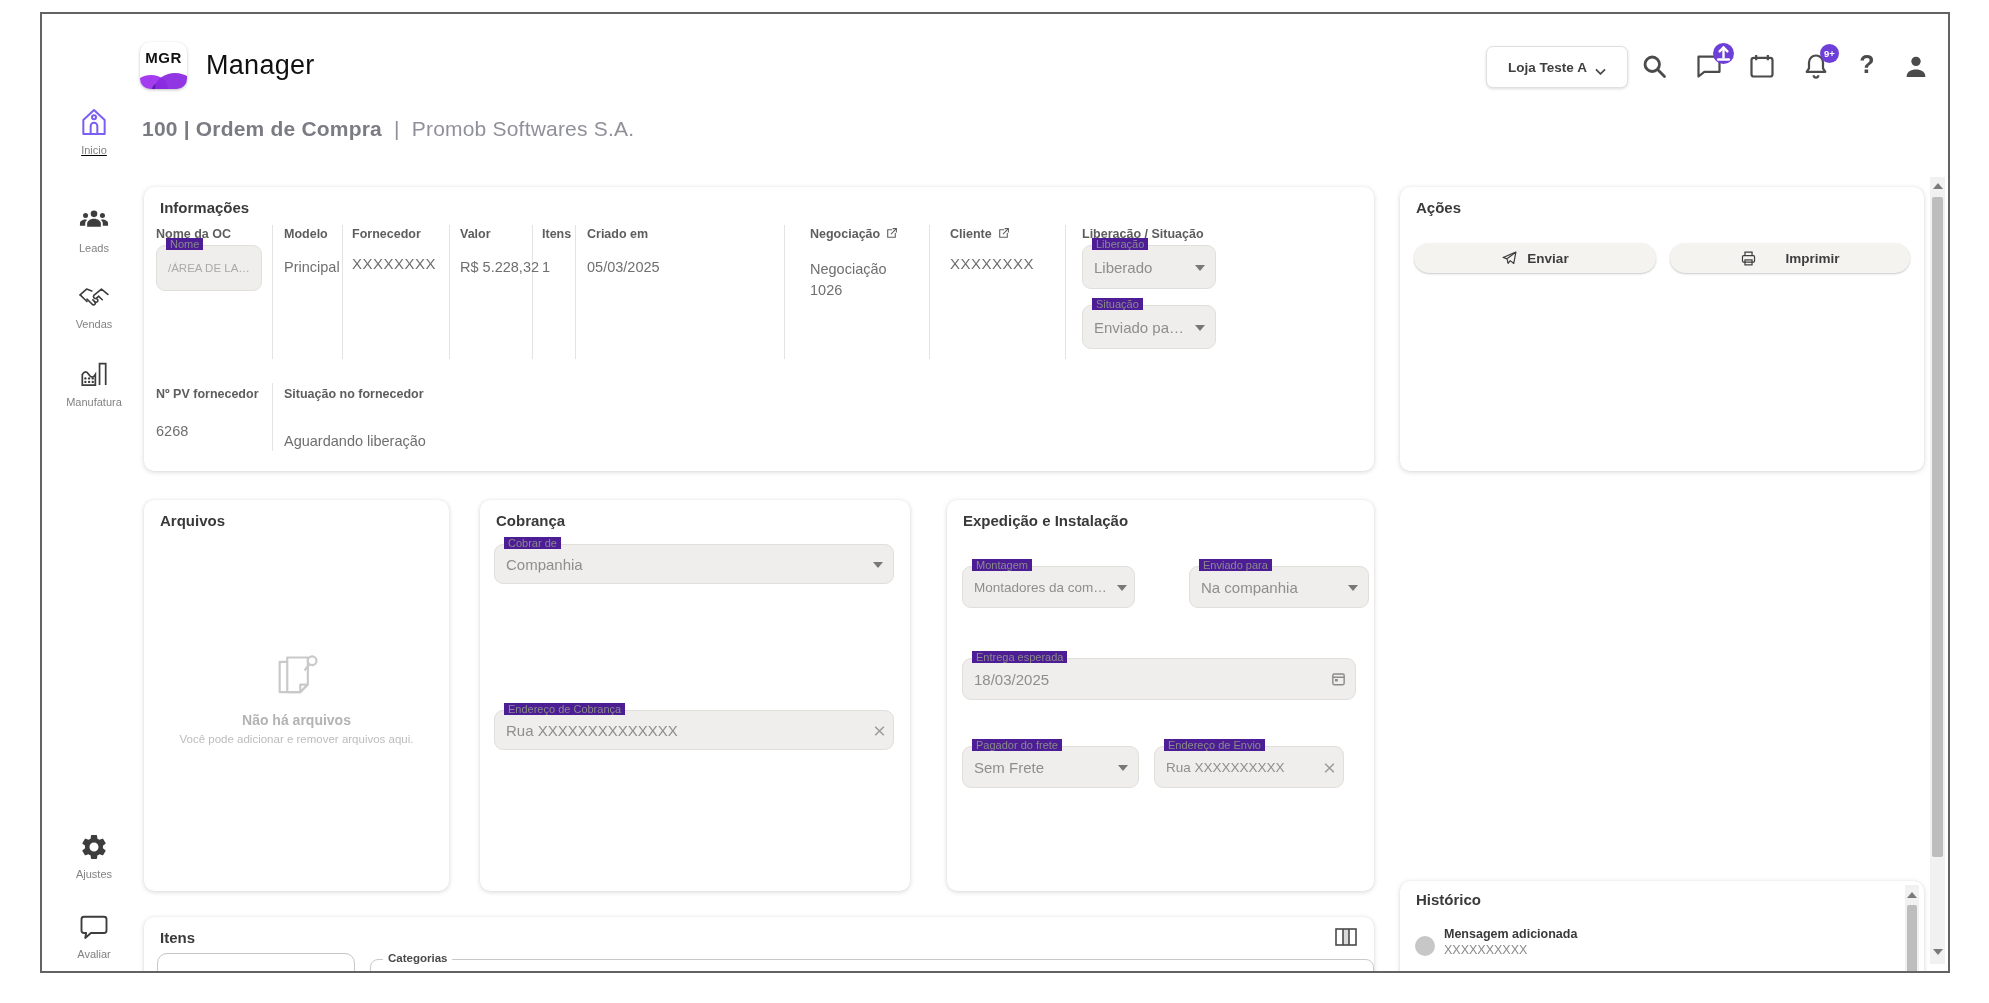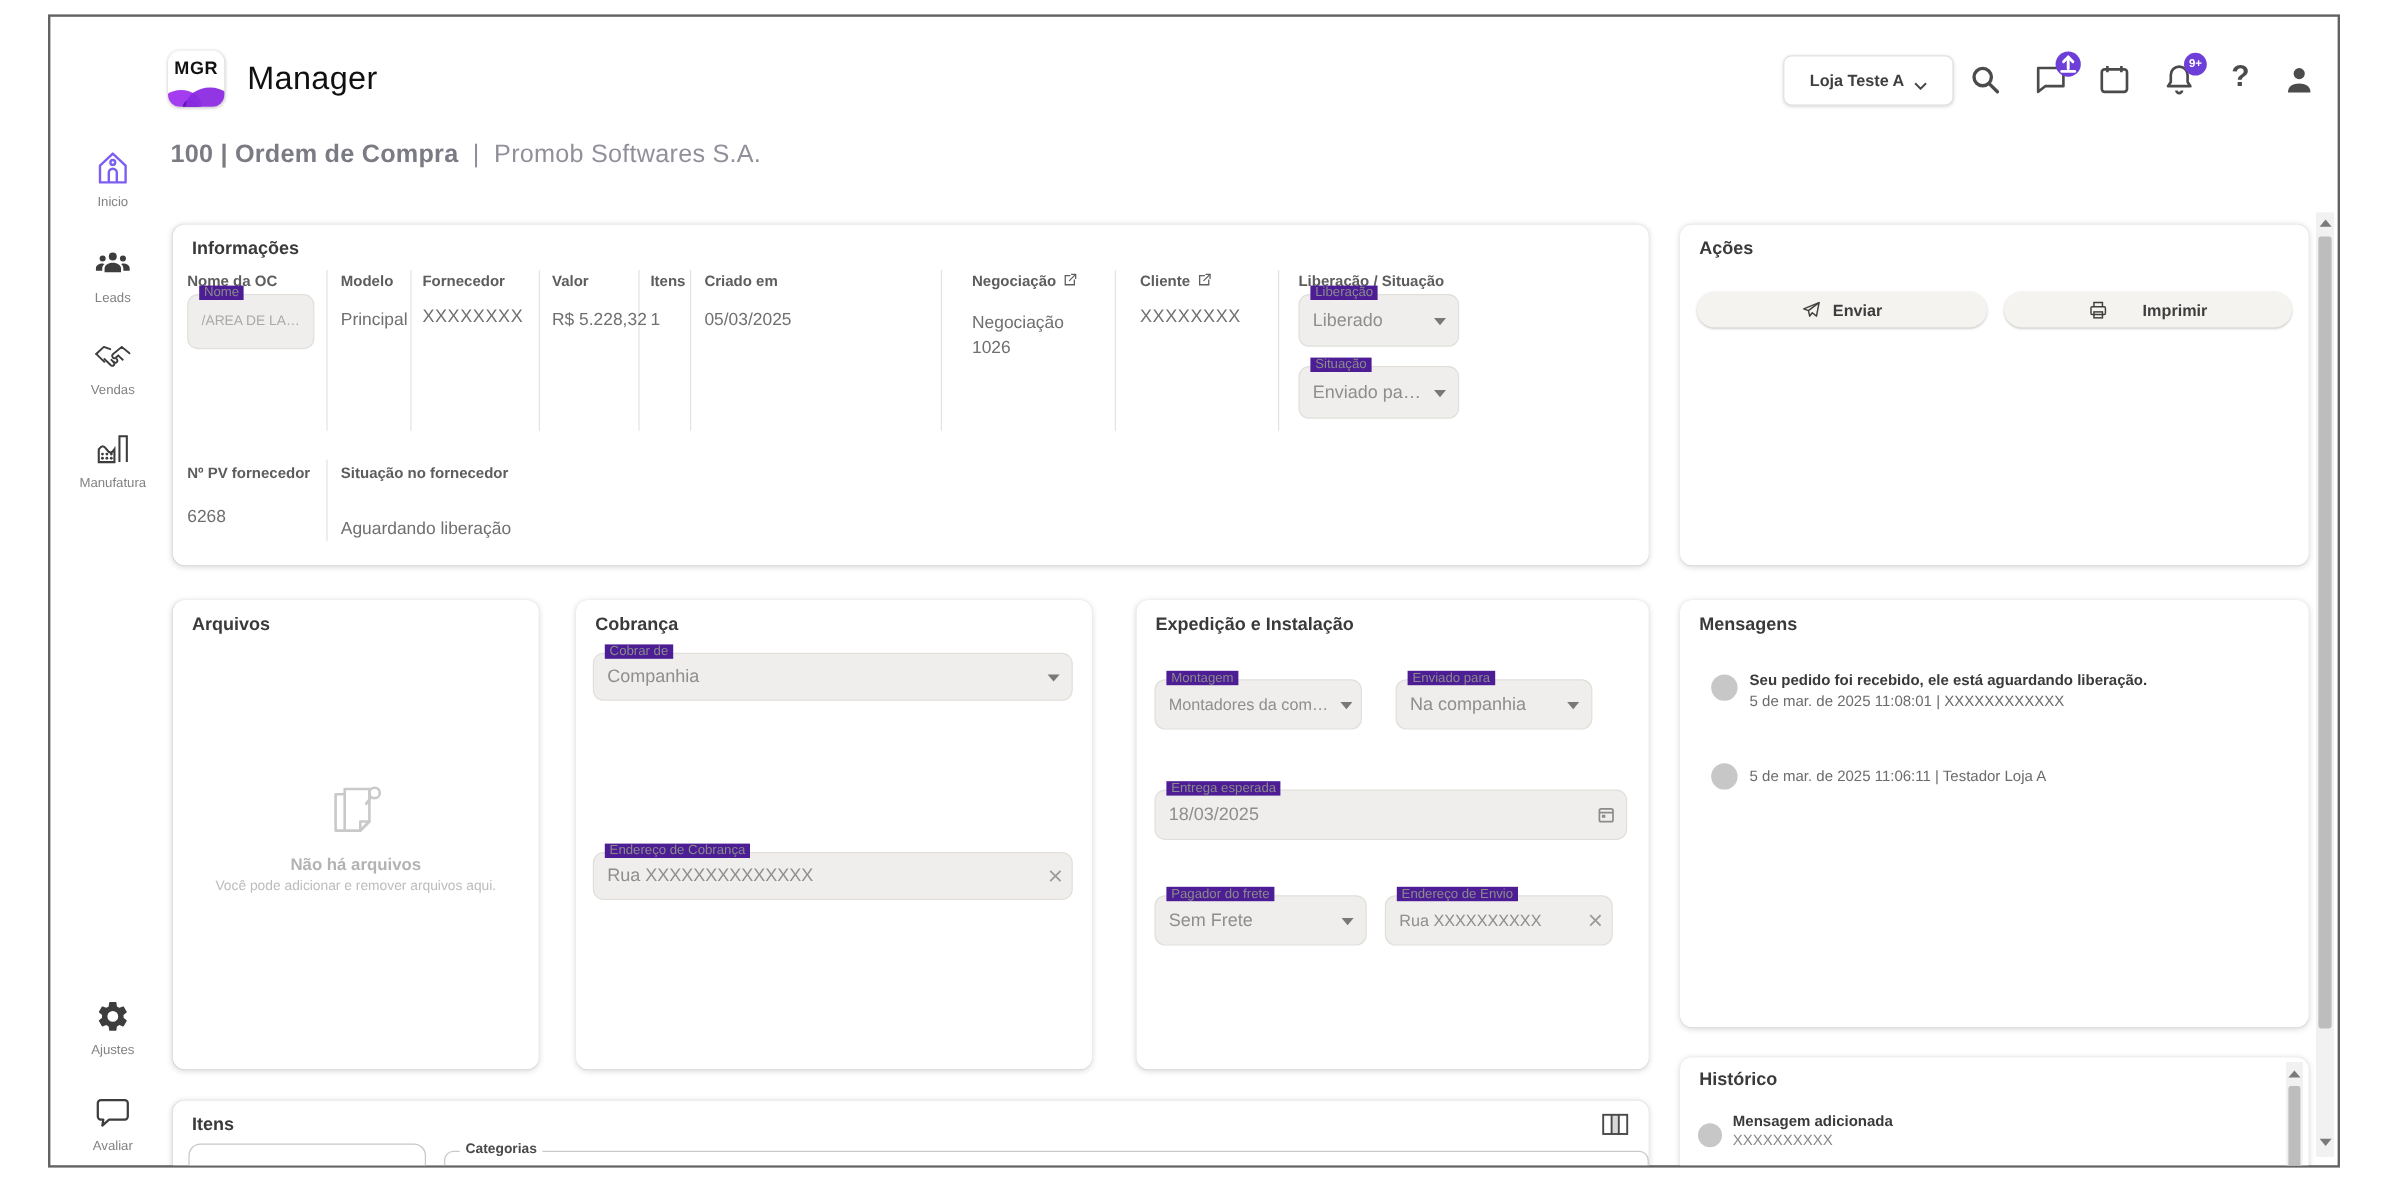--- a/index.html
+++ b/index.html
@@ -164,21 +164,21 @@
   <div class="help-glyph" style="left:1814px;">?</div>
 
   <div class="tb-icon" style="left:1860px;">
     <svg viewBox="0 0 24 24" fill="currentColor">
           <circle cx="12" cy="8" r="4"></circle>
           <path d="M4 21c0-4 3.6-6 8-6s8 2 8 6v.5H4z"></path>
         </svg>
   </div>
 
   <nav>
-    <div class="side-item active" style="top:110px;">
+    <div class="side-item active" style="top:92px;text-decoration:underline;">
       <span class="icn">
         <svg viewBox="0 0 24 24" fill="none" stroke="currentColor" stroke-width="1.5" stroke-linejoin="round">
           <path d="M4 21V10.5L12 3l8 7.5V21H4z"></path>
               <path d="M9.5 21v-6a2.5 2.5 0 0 1 5 0v6"></path>
               <circle cx="12" cy="8.5" r="1.5"></circle>
             </svg>
       </span>
       <span class="lbl">Inicio</span>
     </div>
 
@@ -380,21 +380,21 @@
   </div>
 
   <div class="card" style="left:905px;top:486px;width:427px;height:391px;">
     <div class="card-h">Expedição e Instalação</div>
 
     <div class="field" style="left:15px;top:66px;width:173px;height:42px;">
       <span class="flabel">Montagem</span>
       <span class="fvalue" style="font-size:13.5px;right:22px;">Montadores da companhia</span>
       <span class="caret" style="right:7px;"></span>
     </div>
-    <div class="field" style="left:216px;top:66px;width:164px;height:42px;">
+    <div class="field" style="left:242px;top:66px;width:180px;height:42px;">
       <span class="flabel">Enviado para</span>
       <span class="fvalue">Na companhia</span>
       <span class="caret"></span>
     </div>
 
     <div class="field" style="left:15px;top:158px;width:394px;height:42px;">
       <span class="flabel">Entrega esperada</span>
       <span class="fvalue">18/03/2025</span>
       <span class="fldicn">
         <svg viewBox="0 0 24 24" fill="none" stroke="currentColor" stroke-width="2">
@@ -414,34 +414,20 @@
       <span class="flabel">Endereço de Envio</span>
       <span class="fvalue" style="font-size:13.5px;right:22px;">Rua XXXXXXXXXX</span>
       <span class="clear-x">
         <svg viewBox="0 0 12 12" stroke="currentColor" stroke-width="1.4">
               <path d="M2 2l8 8M10 2l-8 8"></path>
             </svg>
       </span>
     </div>
   </div>
 
-  <div class="card" style="left:1358px;top:486px;width:524px;height:356px;">
-    <div class="card-h">Mensagens</div>
-
-    <div>
-      <div class="avatar" style="left:26px;top:62px;width:22px;height:22px;"></div>
-      <div class="msg-t" style="left:58px;top:60px;">Seu pedido foi recebido, ele está aguardando liberação.</div>
-      <div class="msg-m" style="left:58px;top:77px;">5 de mar. de 2025 11:08:01 | XXXXXXXXXXXX</div>
-    </div>
-
-    <div>
-      <div class="avatar" style="left:26px;top:136px;width:22px;height:22px;"></div>
-      <div class="msg-m" style="left:58px;top:140px;">5 de mar. de 2025 11:06:11 | Testador Loja A</div>
-    </div>
-  </div>
 
   <div class="card" style="left:1358px;top:867px;width:524px;height:160px;">
     <div class="card-h" style="top:10px;">Histórico</div>
     <div>
       <div class="avatar" style="left:15px;top:55px;width:20px;height:20px;"></div>
       <div class="msg-t" style="left:44px;top:46px;">Mensagem adicionada</div>
       <div class="msg-m" style="left:44px;top:62px;color:#8a8a8a;">XXXXXXXXXX</div>
     </div>
 
     <div class="sb-track" style="left:505px;top:4px;width:14px;height:150px;">

